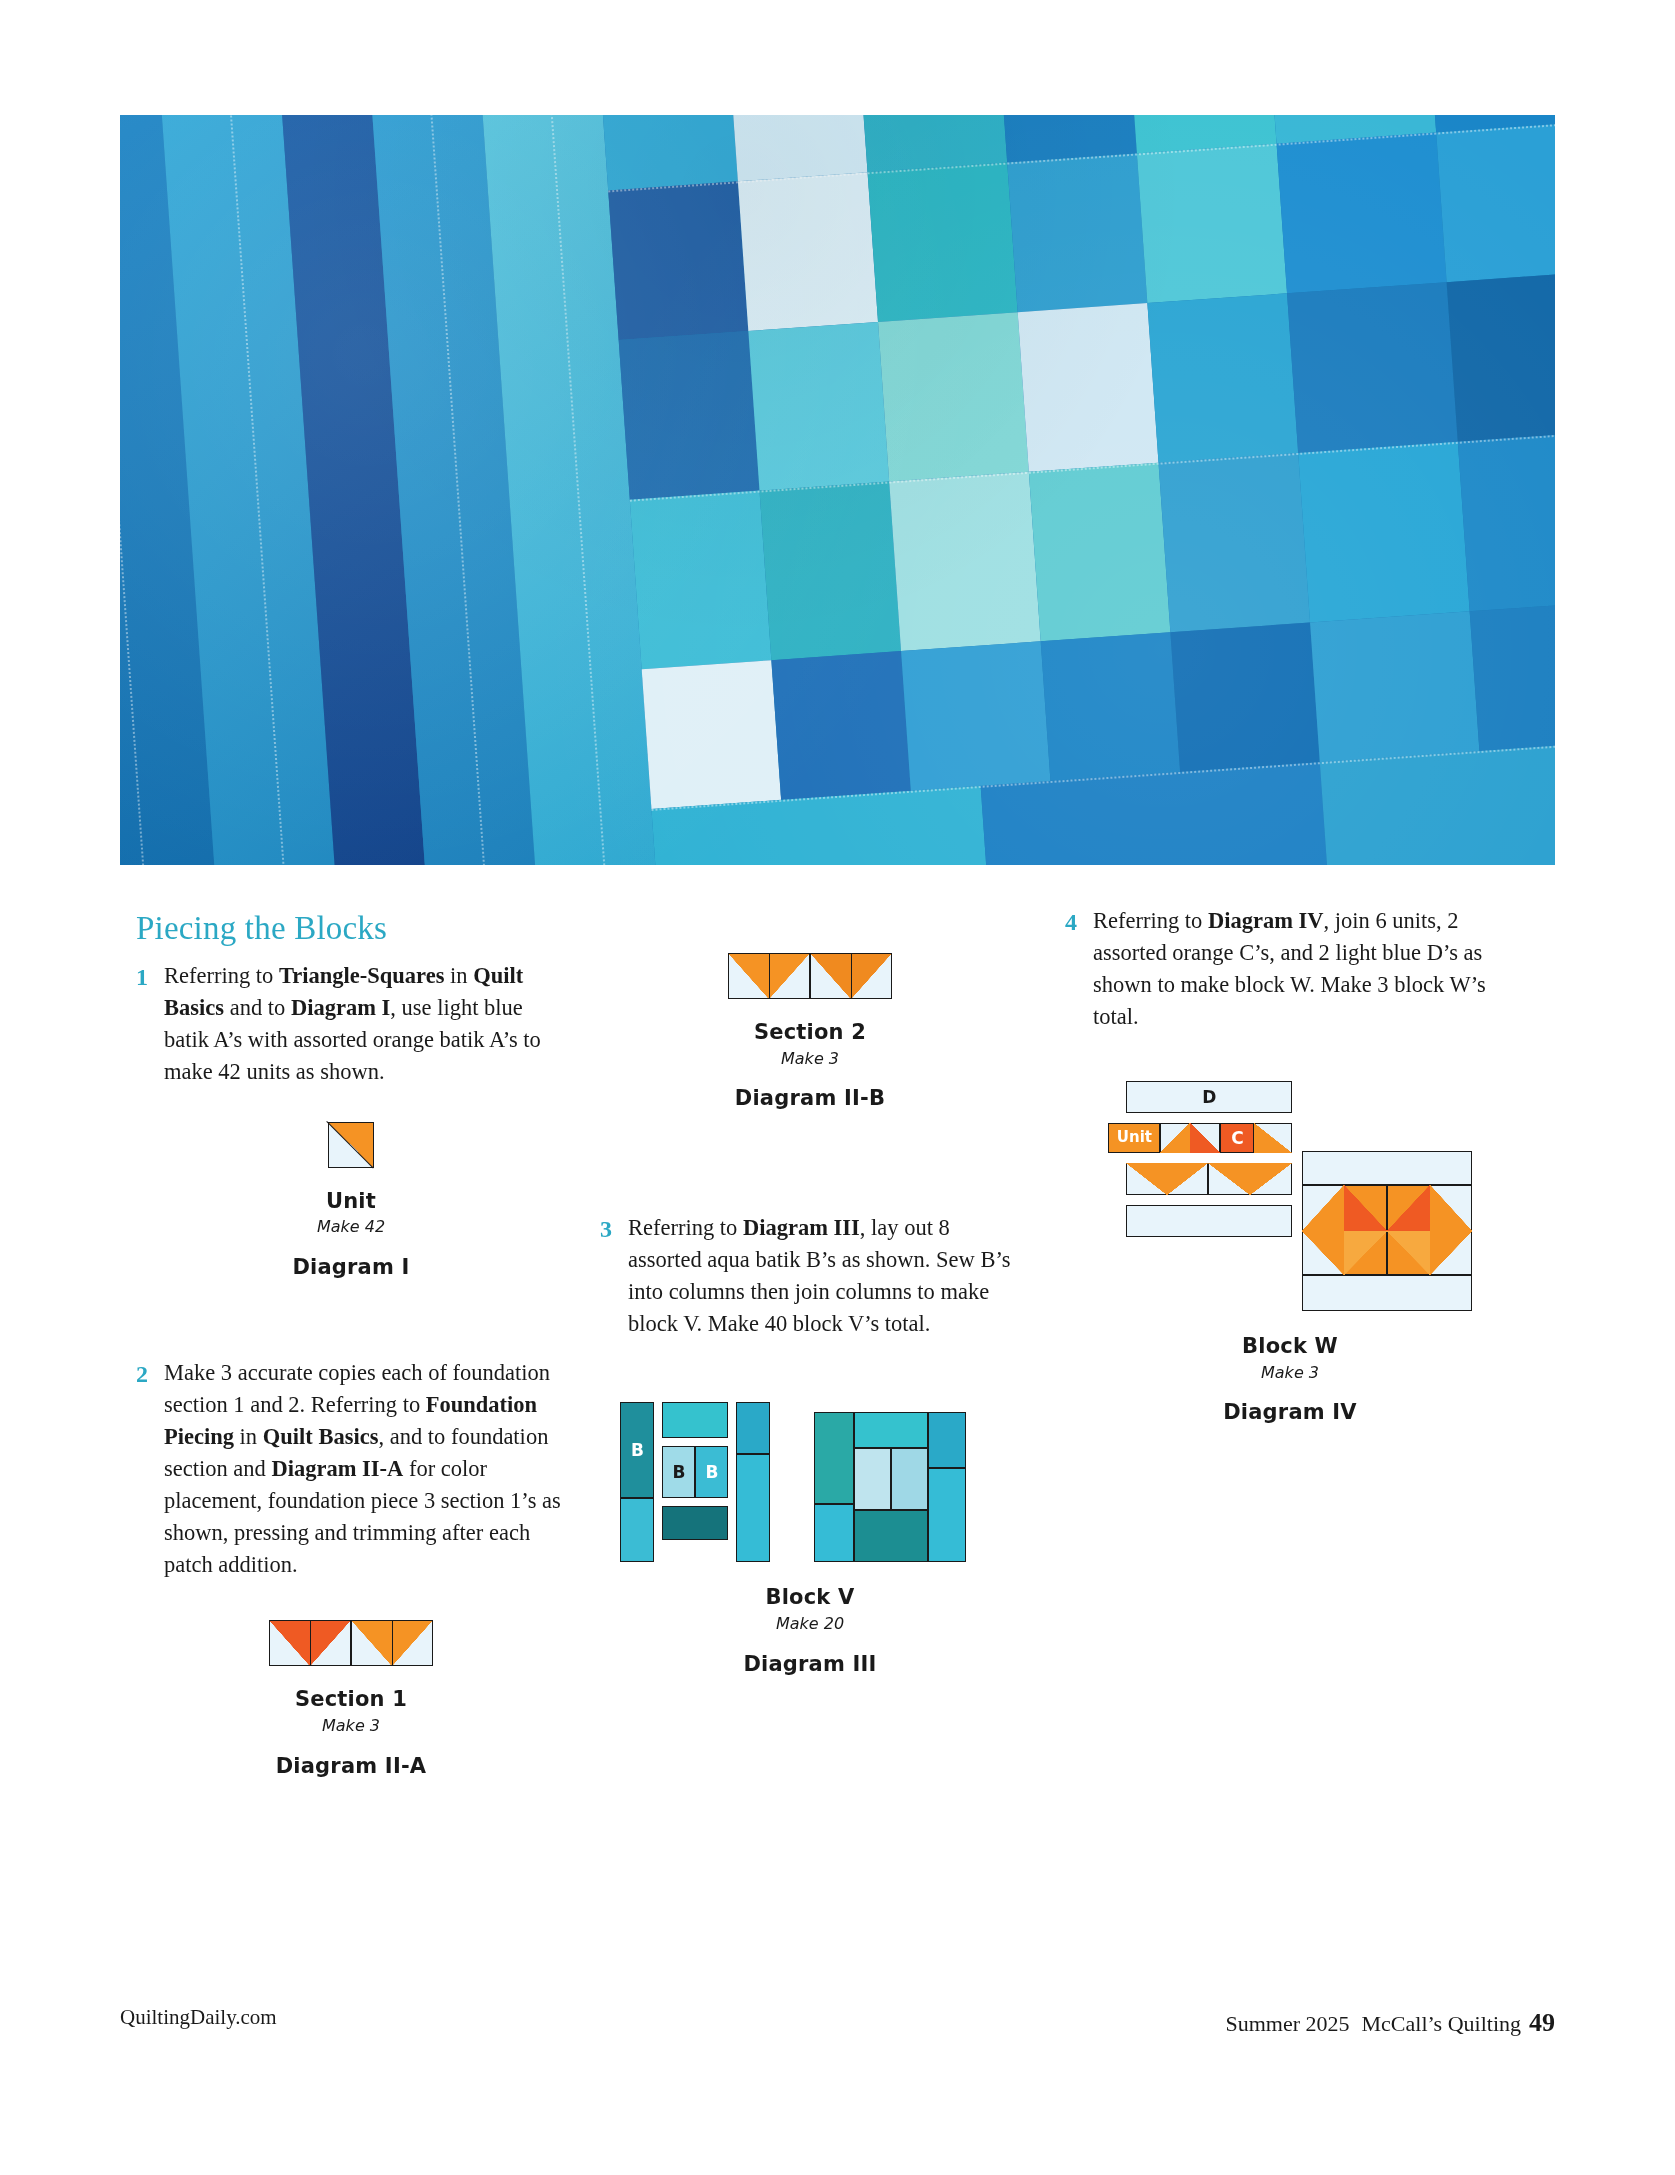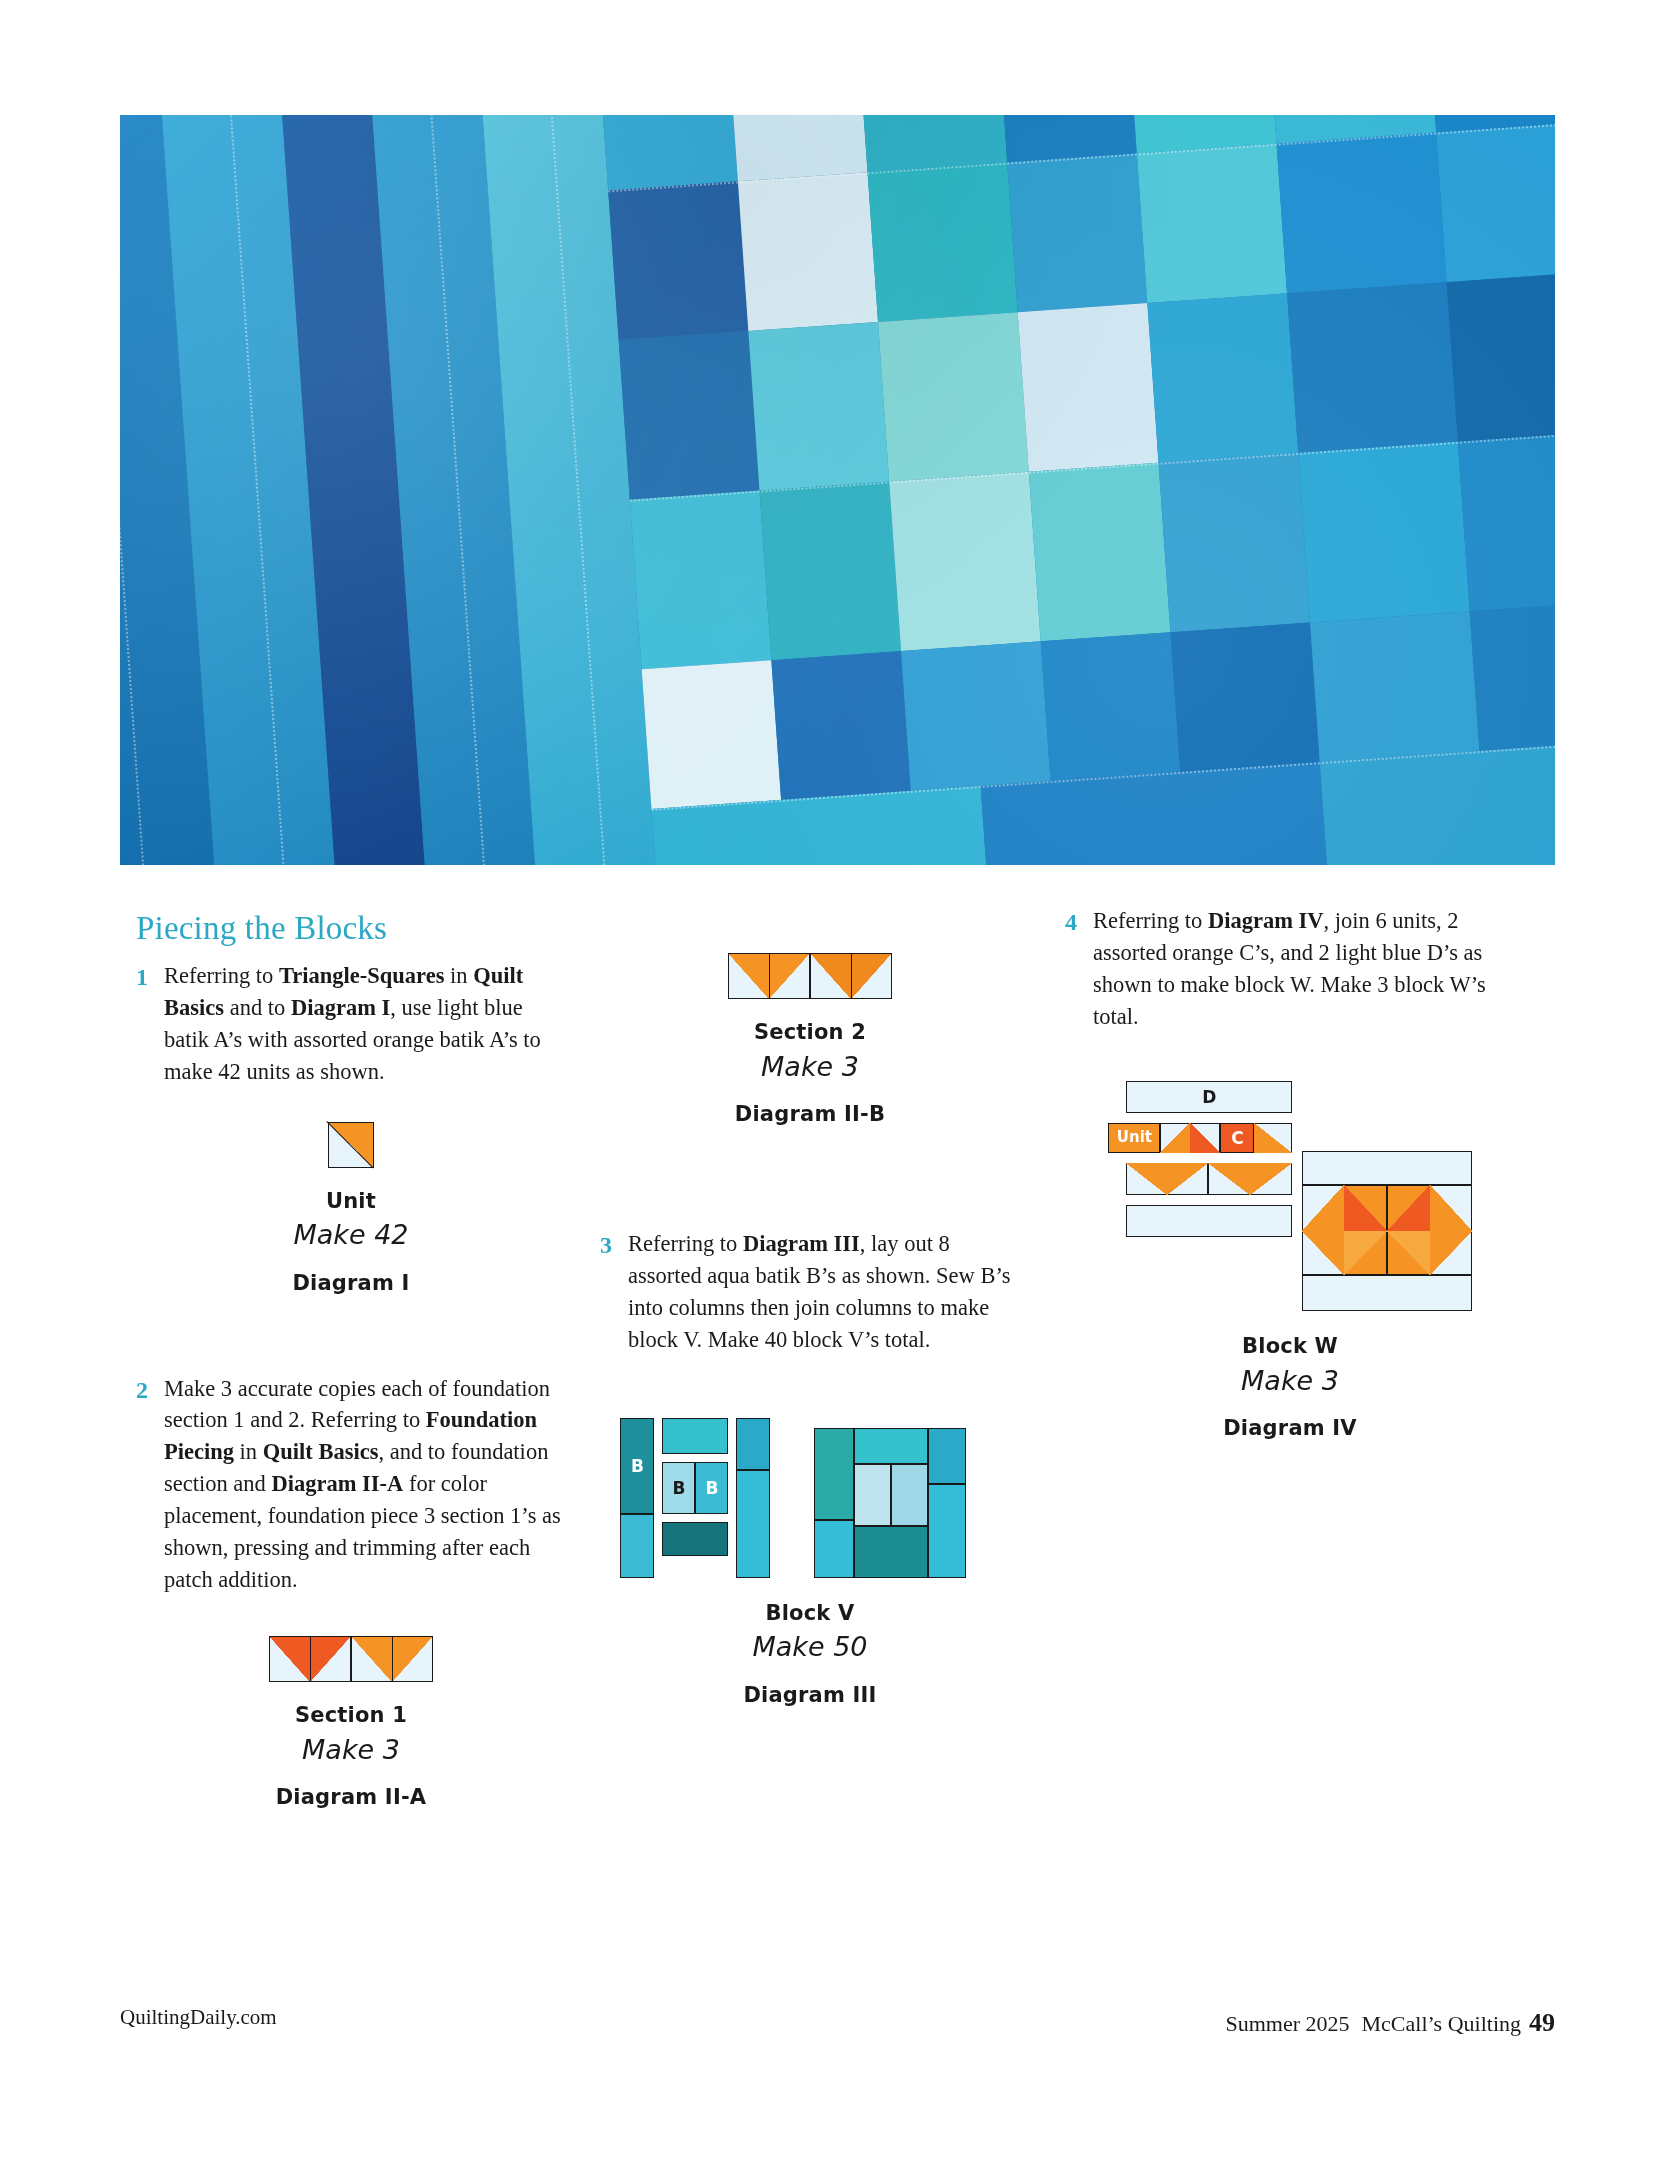--- a/index.html
+++ b/index.html
@@ -99,21 +99,21 @@
   .diagram {
     text-align: center;
     font-family: "DejaVu Sans", sans-serif;
   }
   .dia-caption-bold {
     font-size: 21px;
     font-weight: bold;
     letter-spacing: 0.2px;
   }
   .dia-caption-italic {
-    font-size: 27px;
+    font-size: 16px;
     font-style: italic;
   }
   .dia-title {
     font-size: 21px;
     font-weight: bold;
     margin-top: 14px;
     letter-spacing: 0.2px;
   }
 
   .art { display: inline-block; position: relative; }
@@ -321,21 +321,21 @@
         <div class="cell" style="left:0;top:92px;width:40px;height:58px;background:#35bcd6;"></div>
         <div class="cell" style="left:40px;top:0;width:74px;height:36px;background:#35c2ce;"></div>
         <div class="cell" style="left:40px;top:36px;width:37px;height:62px;background:#bfe4ee;"></div>
         <div class="cell" style="left:77px;top:36px;width:37px;height:62px;background:#9fd8e6;"></div>
         <div class="cell" style="left:40px;top:98px;width:74px;height:52px;background:#1c8e92;"></div>
         <div class="cell" style="left:114px;top:0;width:38px;height:56px;background:#2aa9c8;"></div>
         <div class="cell" style="left:114px;top:56px;width:38px;height:94px;background:#35bcd6;"></div>
       </div>
 
       <div class="dia-caption-bold" style="margin-top:12px;">Block V</div>
-      <div class="dia-caption-italic">Make 50</div>
+      <div class="dia-caption-italic">Make 20</div>
       <div class="dia-title">Diagram III</div>
     </div>
   </div>
 
   <div class="col col3">
     <div class="step">
       <span class="num">4</span>
       <p><span>Referring to </span><b>Diagram IV</b><span>, join 6 units, 2 assorted orange C’s, and 2 light blue D’s as shown to make block W. Make 3 block W’s total.</span></p>
     </div>
 

